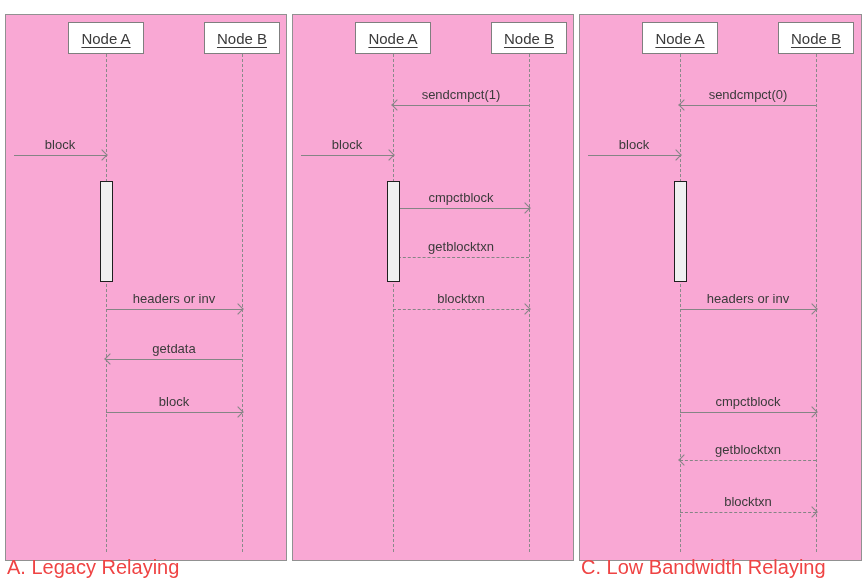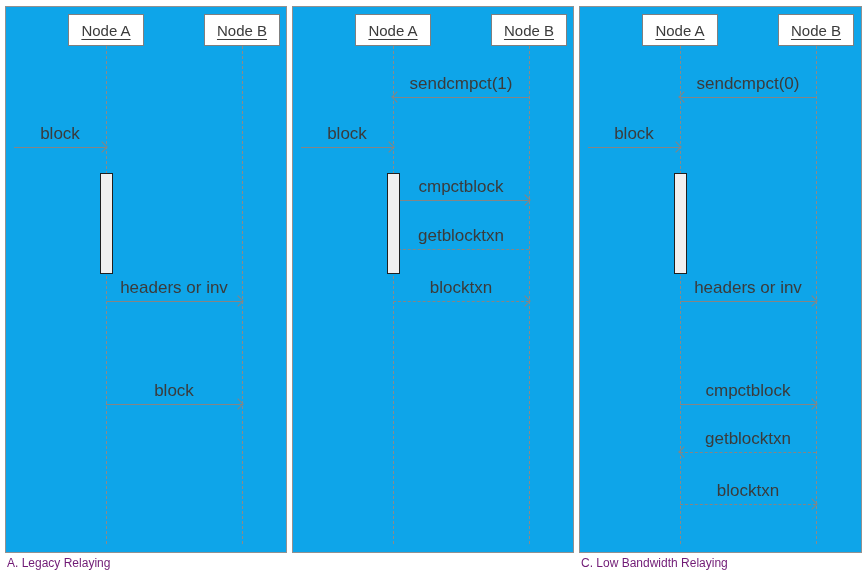--- a/index.html
+++ b/index.html
@@ -10,24 +10,24 @@
   }
   #stage {
     position:relative;
     width:867px;
     height:581px;
     background:#ffffff;
     overflow:hidden;
   }
   .panel {
     position:absolute;
-    top:6px;
+    top:14px;
     width:282px;
     height:547px;
-    background:#0ea5e9;
+    background:#f9a8d4;
     border:1px solid #919191;
   }
   .node {
     position:absolute;
     top:7px;
     width:76px;
     height:32px;
     background:#ffffff;
     border:1px solid #7f7f7f;
     display:flex;
@@ -63,21 +63,21 @@
     position:absolute;
     height:24px;
     z-index:1;
   }
   .msg .label {
     position:absolute;
     bottom:4px;
     left:50%;
     transform:translateX(-50%);
     white-space:nowrap;
-    font-size:17px;
+    font-size:13px;
     color:#3b3b3b;
   }
   .msg .line {
     position:absolute;
     left:0;
     right:0;
     bottom:0;
     height:0;
     border-top:1px solid #858585;
   }
@@ -89,22 +89,22 @@
     bottom:-3px;
     border-top:1px solid #858585;
     border-right:1px solid #858585;
     background:transparent;
   }
   .msg.m-right .head { right:0; transform:rotate(45deg); }
   .msg.m-left  .head { left:0;  transform:rotate(225deg); }
   .caption {
     position:absolute;
     top:556px;
-    font-size:12px;
-    color:#701a75;
+    font-size:20px;
+    color:#ef4444;
     white-space:nowrap;
   }
   
   .msg.span-ab { left:100px; width:136px; }
   
   .msg.entry { left:8px; width:92px; }
 </style>
 </head>
 <body>
 
@@ -124,20 +124,25 @@
     <div class="msg entry m-right" style="top:117px">
       <span class="label">block</span>
       <span class="line"></span>
       <span class="head"></span>
     </div>
     <div class="msg span-ab m-right" style="top:271px">
       <span class="label">headers or inv</span>
       <span class="line"></span>
       <span class="head"></span>
     </div>
+    <div class="msg span-ab m-left" style="top:321px">
+      <span class="label">getdata</span>
+      <span class="line"></span>
+      <span class="head"></span>
+    </div>
     <div class="msg span-ab m-right" style="top:374px">
       <span class="label">block</span>
       <span class="line"></span>
       <span class="head"></span>
     </div>
   </div>
   <div class="caption" style="left:7px">A. Legacy Relaying</div>
 
   <div class="panel" style="left:292px">
     <div class="node" style="left:62px">

